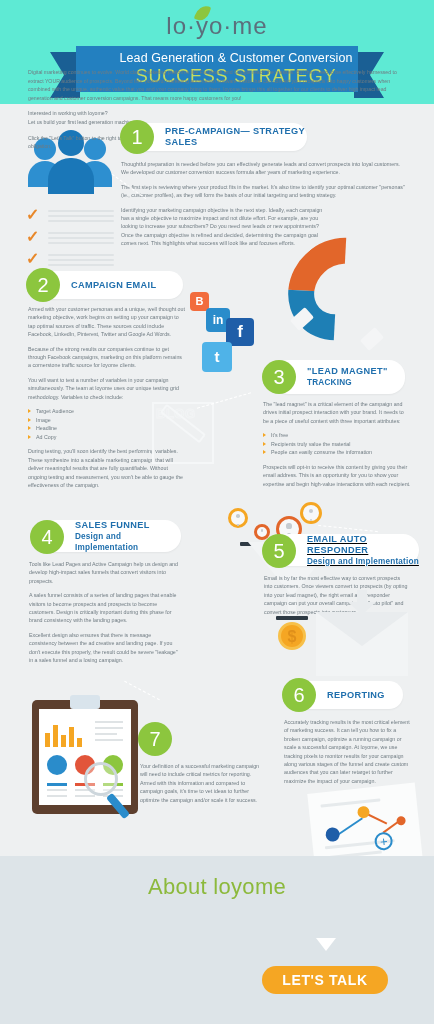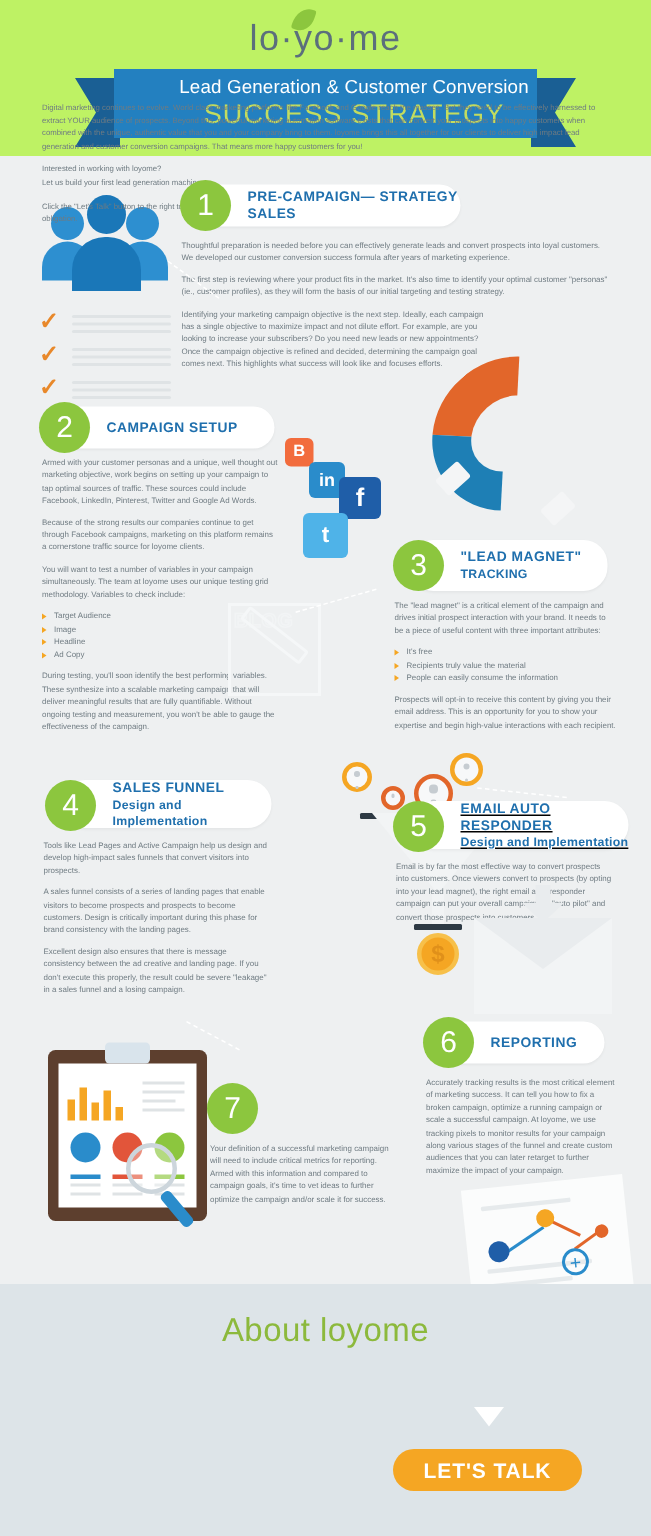--- a/index.html
+++ b/index.html
@@ -14,21 +14,21 @@
     height: 1024px;
     overflow: hidden;
     background: #eef0f1;
   }
 
   
   .header {
     position: absolute;
     left: 0; top: 0;
     width: 434px; height: 104px;
-    background: #bef264;
+    background: #5eead4;
   }
   .logo {
     position: absolute;
     left: 0; right: 0; top: 12px;
     text-align: center;
     font-family: "Liberation Sans", sans-serif;
     font-size: 24px;
     letter-spacing: 1px;
     color: #5b6f7c;
   }
@@ -338,21 +338,21 @@
   </div>
 
   <div class="magnet">
     <div class="arc"></div>
     <div class="tipA"></div>
     <div class="tipB"></div>
   </div>
 
   <div class="badge" style="left:26px;top:268px;">2</div>
   <div class="titlebox" style="left:37px;top:271px;width:146px;">
-    <div class="tt">CAMPAIGN SETUP</div>
+    <div class="tt">CAMPAIGN EMAIL</div>
   </div>
   <div class="body" style="left:28px;top:305px;width:158px;">
     <p>Armed with your customer personas and a unique, well thought out marketing objective, work begins on setting up your campaign to tap optimal sources of traffic. These sources could include Facebook, LinkedIn, Pinterest, Twitter and Google Ad Words.</p>
     <p>Because of the strong results our companies continue to get through Facebook campaigns, marketing on this platform remains a cornerstone traffic source for loyome clients.</p>
     <p>You will want to test a number of variables in your campaign simultaneously. The team at loyome uses our unique testing grid methodology. Variables to check include:</p>
     <ul class="bullets">
       <li>Target Audience</li>
       <li>Image</li>
       <li>Headline</li>
       <li>Ad Copy</li>

